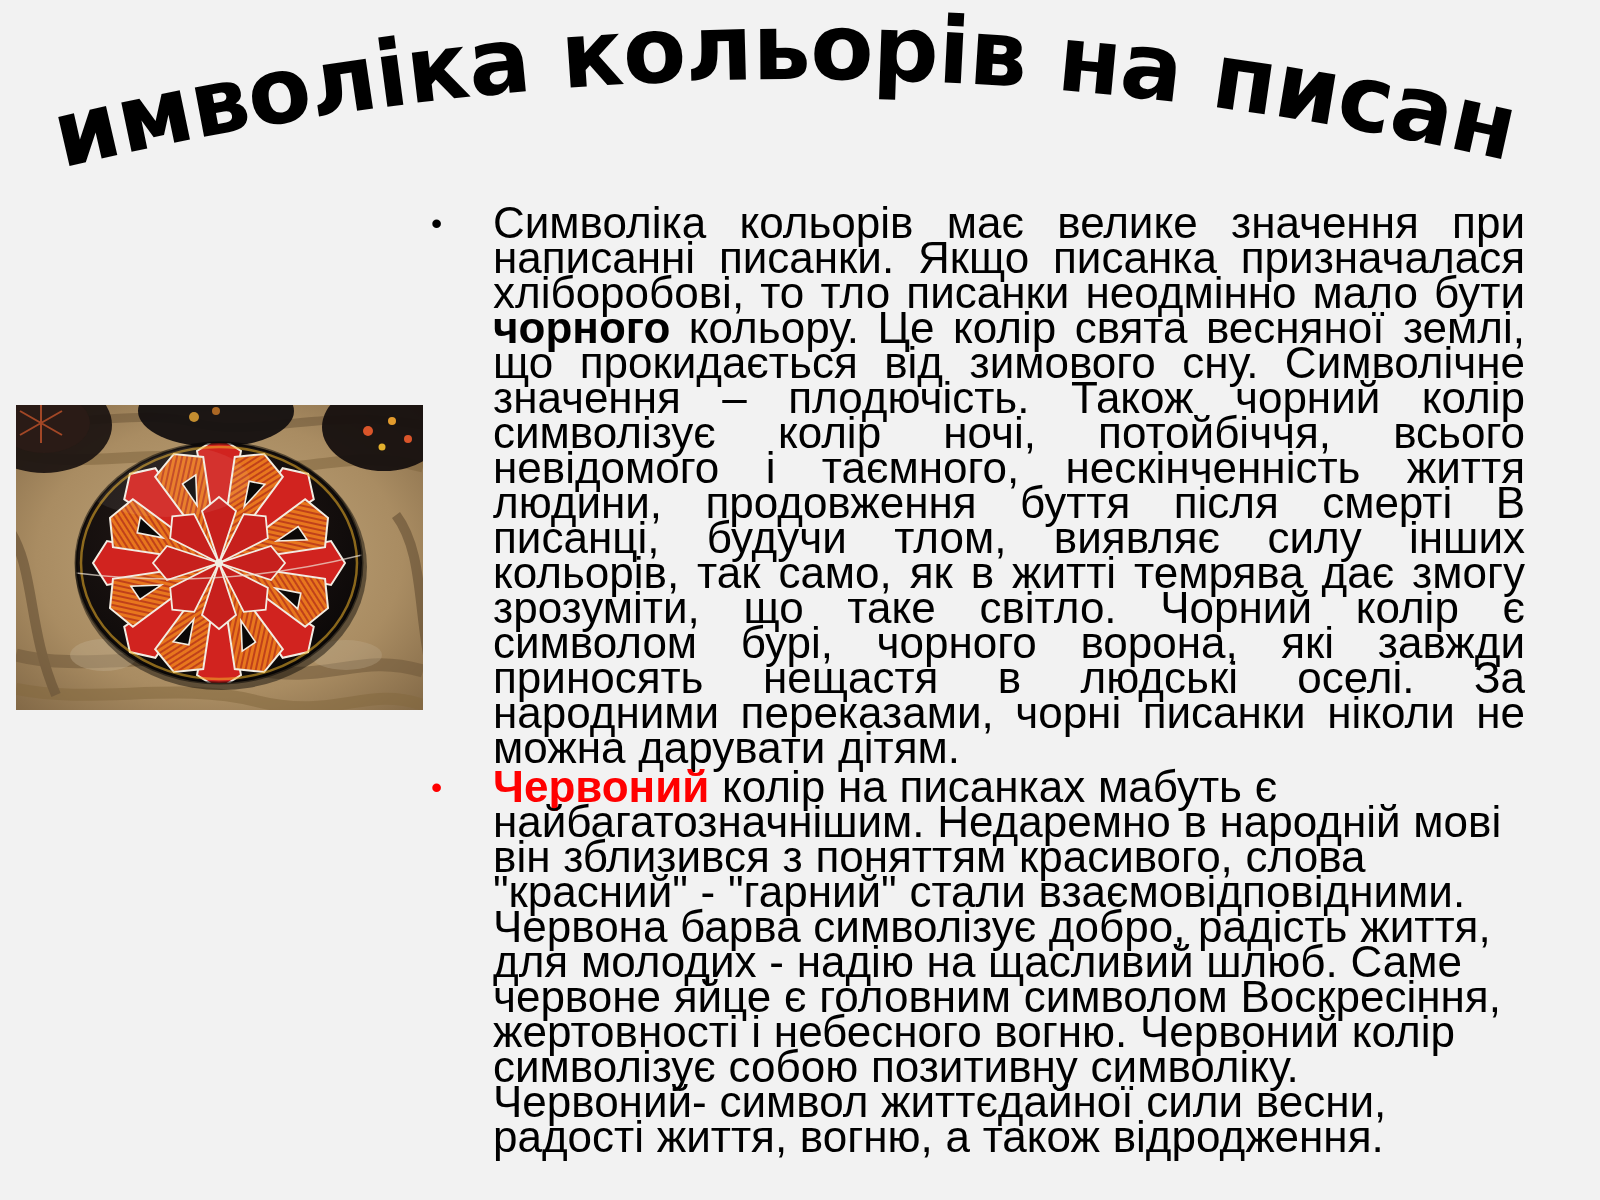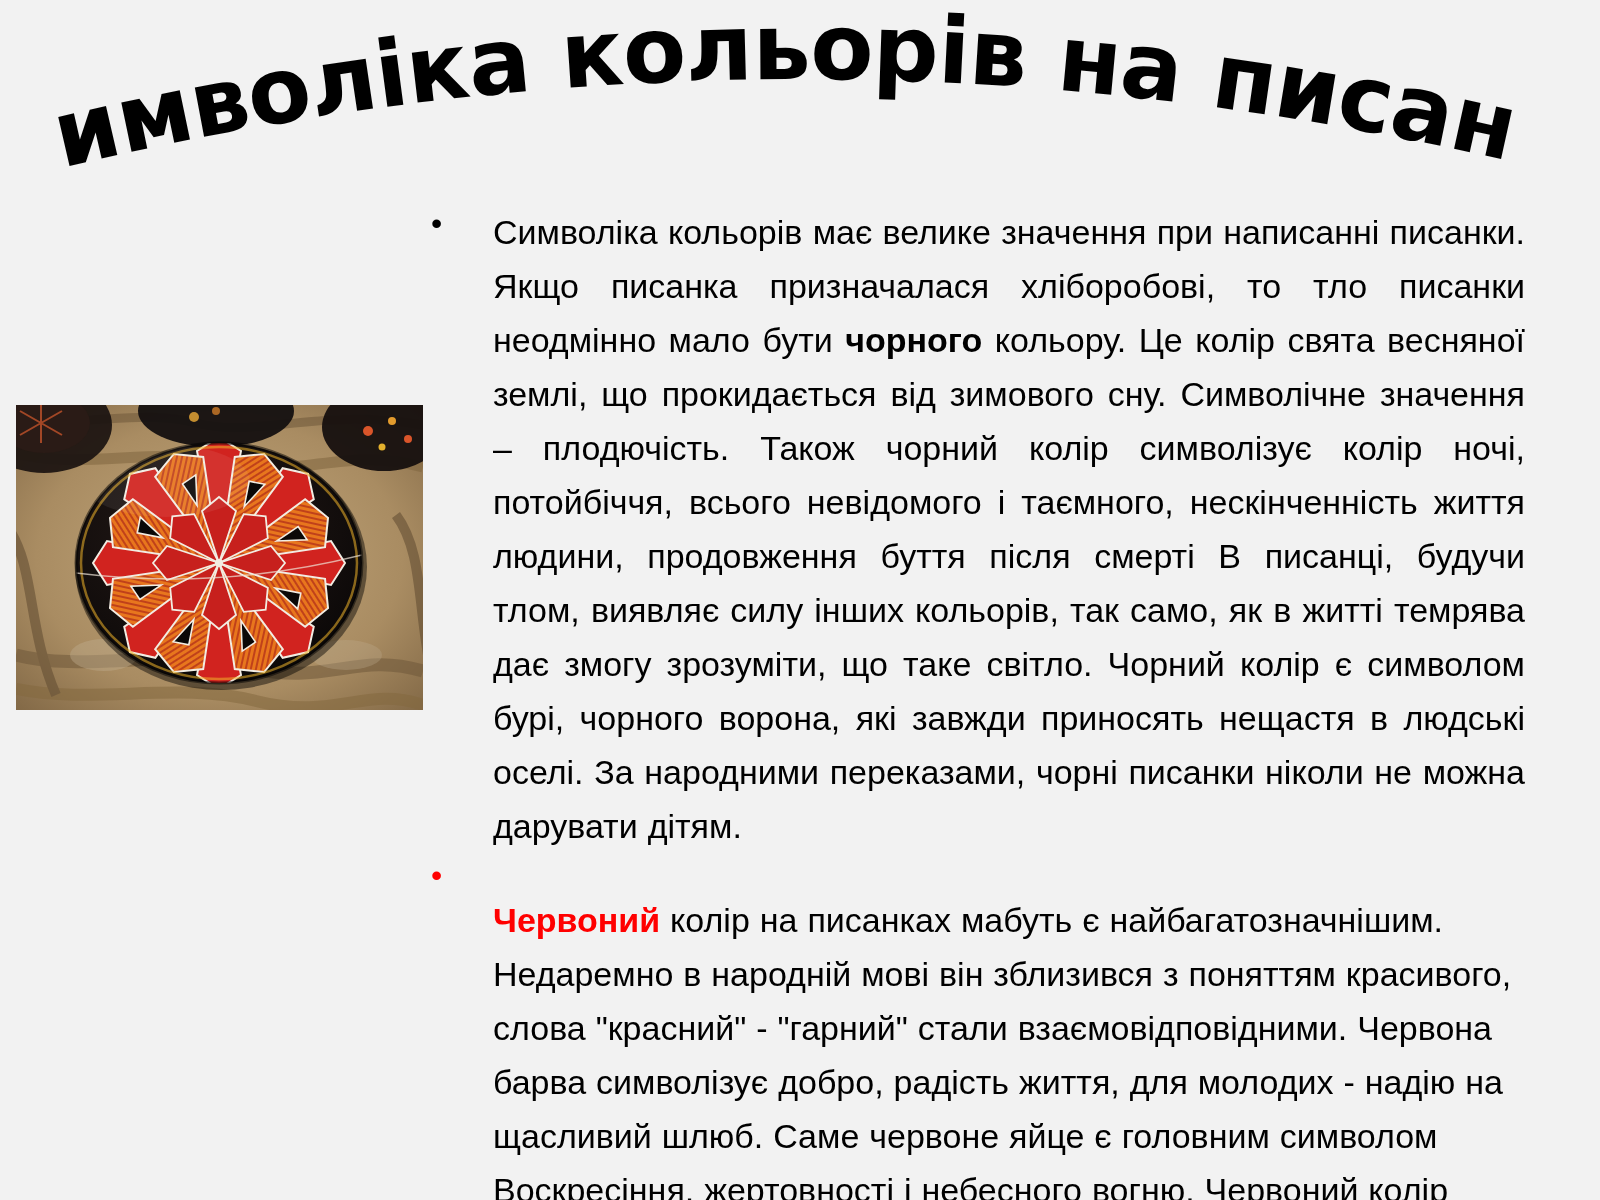--- a/index.html
+++ b/index.html
@@ -80,31 +80,30 @@
     line-height: 37px;
     text-align: left;
     padding-left: 6px;
     color: #000000;
   }
   .bullet-mark.red {
     color: #ff0000;
   }
   .bullet-text {
     flex: 1 1 auto;
-    font-size: 34px;
-    line-height: 54px;
+    font-size: 44px;
+    line-height: 35px;
     color: #000000;
     text-align: justify;
     text-justify: inter-word;
     letter-spacing: 0px;
     word-spacing: 0.5px;
   }
   .bullet-text.last {
     text-align: left;
-    margin-top: 36px;
   }
   .strong-black {
     font-weight: 700;
   }
   .strong-red {
     font-weight: 700;
     color: #ff0000;
   }
 </style>
 </head>

